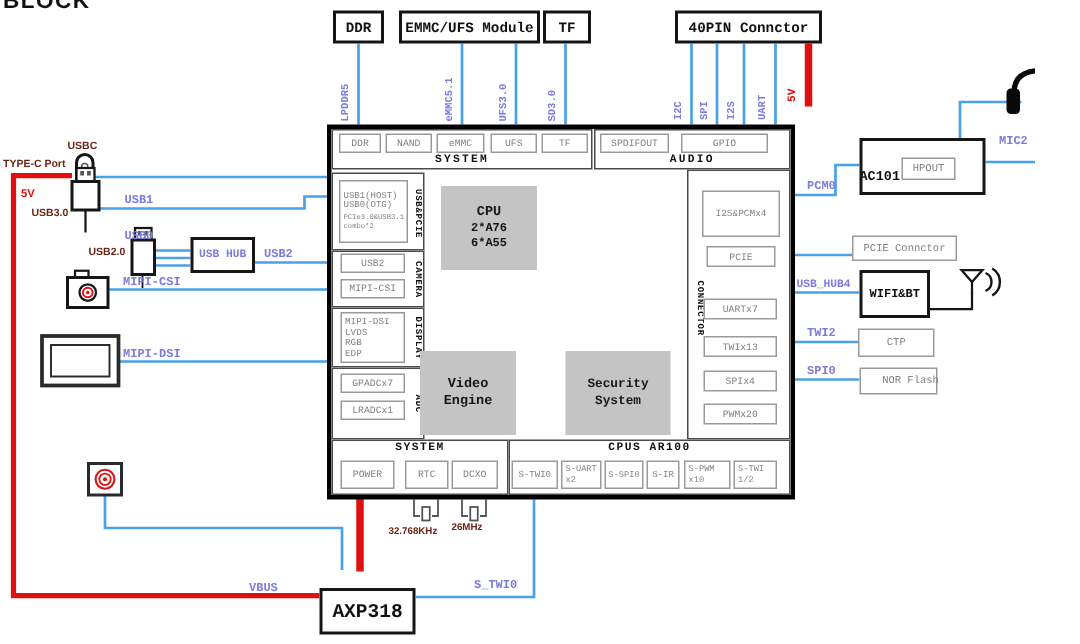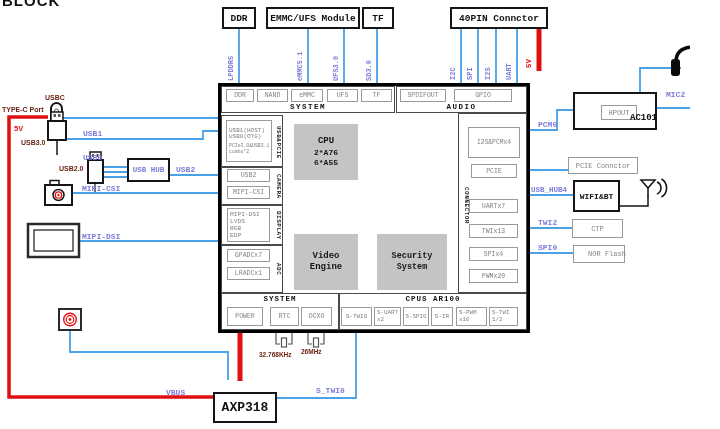--- a/index.html
+++ b/index.html
@@ -209,21 +209,21 @@
   <div class="gbox" style="left:469px;top:199px;width:49px;height:14px;font-size:6.5px;">UARTx7</div>
   <div class="gbox" style="left:469px;top:224px;width:49px;height:14px;font-size:6.5px;">TWIx13</div>
   <div class="gbox" style="left:469px;top:247px;width:49px;height:14px;font-size:6.5px;">SPIx4</div>
   <div class="gbox" style="left:469px;top:269px;width:49px;height:14px;font-size:6.5px;">PWMx20</div>
 
   <div class="fillbox" style="left:294px;top:124px;width:64px;height:56px;font-size:8px;">
     <span style="font-size:9px;">CPU</span>
     <span>2*A76</span>
     <span>6*A55</span>
   </div>
-  <div class="fillbox" style="left:294px;top:234px;width:64px;height:56px;font-size:9px;">
+  <div class="fillbox" style="left:280px;top:234px;width:64px;height:56px;font-size:9px;">
     <span>Video</span>
     <span>Engine</span>
   </div>
   <div class="fillbox" style="left:377px;top:234px;width:70px;height:56px;font-size:8.5px;">
     <span>Security</span>
     <span>System</span>
   </div>
 
   <div class="sect" style="left:221px;top:293px;width:118px;height:37px;"></div>
   <div class="sect" style="left:339px;top:293px;width:188px;height:37px;"></div>
@@ -265,21 +265,21 @@
   <div class="sig" style="left:82px;top:232px;">MIPI-DSI</div>
   <div class="sig" style="left:166px;top:388px;">VBUS</div>
 
   <div class="bbox" style="left:213px;top:392px;width:64px;height:31px;font-size:13px;">AXP318</div>
   <div class="sig" style="left:316px;top:386px;">S_TWI0</div>
   <div class="redlab" style="left:259px;top:351px;font-size:6.5px;">32.768KHz</div>
   <div class="redlab" style="left:301px;top:348px;font-size:6.5px;">26MHz</div>
 
   <div class="bbox" style="left:573px;top:92px;width:84px;height:38px;border-width:2px;"></div>
   <div class="gbox" style="left:601px;top:105px;width:36px;height:15px;font-size:7px;">HPOUT</div>
-  <div class="abs" style="left:573px;top:113px;width:84px;height:14px;text-align:right;font-weight:bold;font-size:9px;font-family:Liberation Mono, monospace;">AC101</div>
+  <div class="abs" style="left:573px;top:113px;width:84px;height:14px;text-align:left;font-weight:bold;font-size:9px;font-family:Liberation Mono, monospace;">AC101</div>
 
   <div class="gbox" style="left:568px;top:157px;width:70px;height:17px;font-size:7px;">PCIE Connctor</div>
   <div class="bbox" style="left:573px;top:180px;width:47px;height:32px;border-width:2.5px;font-size:8px;">WIFI&amp;BT</div>
   <div class="gbox" style="left:572px;top:219px;width:51px;height:19px;font-size:7px;">CTP</div>
   <div class="gbox" style="left:573px;top:245px;width:52px;height:18px;font-size:7px;padding-left:16px;">NOR Flash</div>
 
   <div class="sig" style="left:538px;top:120px;">PCM0</div>
   <div class="sig" style="left:666px;top:90px;">MIC2</div>
   <div class="sig" style="left:531px;top:186px;font-size:7.5px;">USB_HUB4</div>
   <div class="sig" style="left:538px;top:218px;">TWI2</div>

